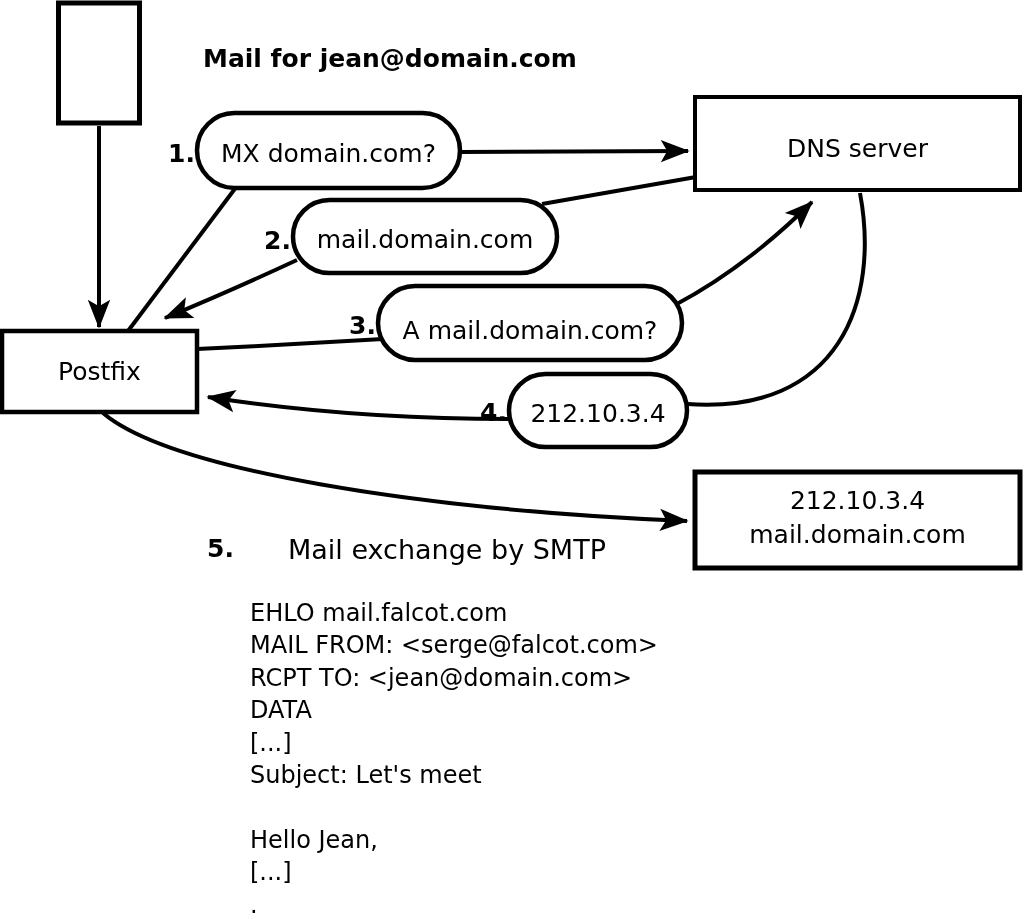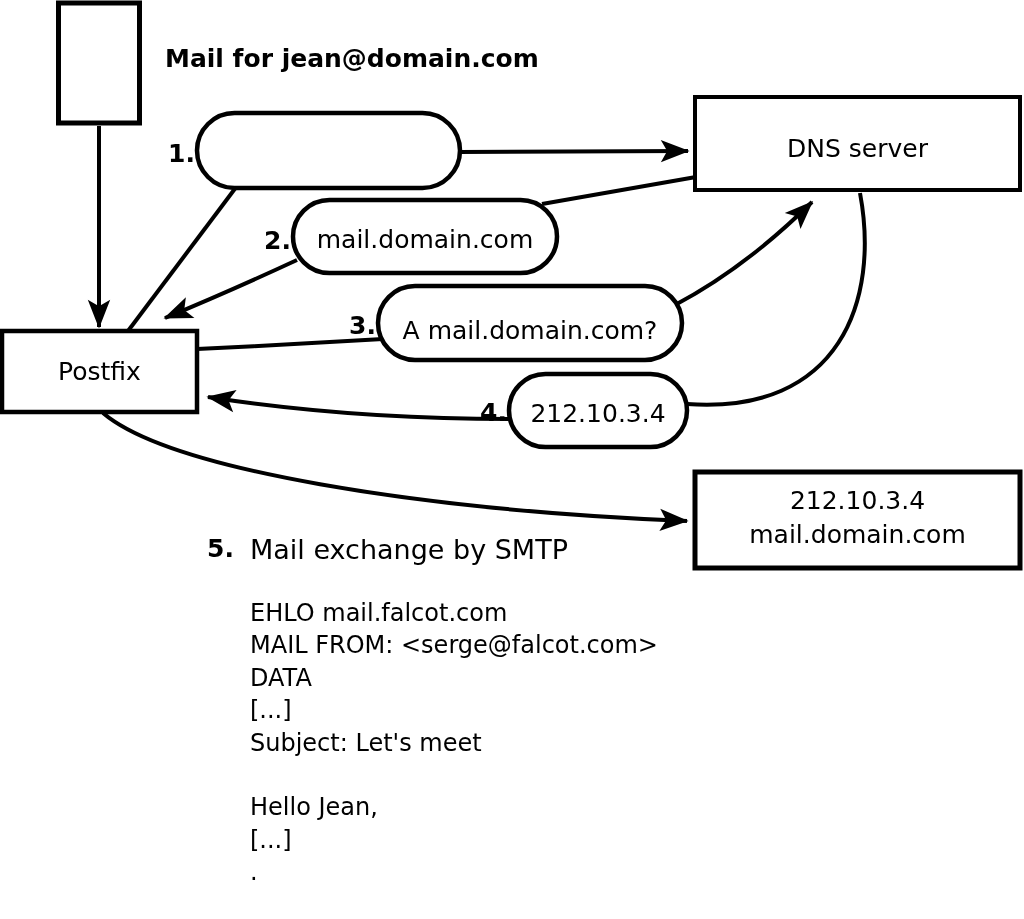--- a/index.html
+++ b/index.html
@@ -1,21 +1,21 @@
 <!DOCTYPE html>
 <html><head>
 <meta charset="utf-8">
 <style>
   html,body{margin:0;padding:0;background:#fff;}
   .stage{
     position:relative;width:1024px;height:919px;background:#fff;overflow:hidden;
     font-family:"DejaVu Sans","Liberation Sans",sans-serif;color:#000;
   }
   .stage svg{position:absolute;left:0;top:0;}
-  .t{position:absolute;white-space:pre;}
+  .t{position:absolute;white-space:pre;margin-left:38px;}
   .node-label{
     position:absolute;display:flex;align-items:center;justify-content:center;
     font-size:25px;text-align:center;
   }
   .step-num{
     position:absolute;width:60px;text-align:right;
     font-size:25px;font-weight:bold;
   }
   .title-label{font-size:25px;font-weight:bold;}
   .step5-text{font-size:27px;}
@@ -59,34 +59,36 @@
 
   <div class="t title-label" style="left:165px;top:44px;">Mail for jean@domain.com</div>
 
   <div class="node-label" style="left:2px;top:331px;width:195px;height:81px;padding-bottom:6px;">Postfix</div>
   <div class="node-label" style="left:695px;top:97px;width:325px;height:93px;padding-top:10px;box-sizing:border-box;">DNS server</div>
   <div class="server-label" style="left:695px;top:484px;width:325px;">
     <div>212.10.3.4</div>
     <div>mail.domain.com</div>
   </div>
 
+  <div class="node-label" style="left:197px;top:113px;width:263px;height:75px;padding-top:6px;box-sizing:border-box;">MX domain.com?</div>
   <div class="node-label" style="left:293px;top:200px;width:264px;height:73px;padding-top:6px;box-sizing:border-box;">mail.domain.com</div>
   <div class="node-label" style="left:378px;top:290px;width:304px;height:74px;padding-top:6px;box-sizing:border-box;">A mail.domain.com?</div>
   <div class="node-label" style="left:509px;top:374px;width:178px;height:73px;padding-top:6px;box-sizing:border-box;">212.10.3.4</div>
 
   <div class="step-num" style="left:135px;top:139px;">1.</div>
   <div class="step-num" style="left:231px;top:226px;">2.</div>
   <div class="step-num" style="left:316px;top:311px;">3.</div>
   <div class="step-num" style="left:447px;top:398px;">4.</div>
   <div class="step-num" style="left:207px;top:534px;width:30px;text-align:left;">5.</div>
   <div class="t step5-text" style="left:250px;top:534px;">Mail exchange by SMTP</div>
 
   <div class="smtp" style="left:250px;top:597px;">
     <div class="ln">EHLO mail.falcot.com</div>
     <div class="ln">MAIL FROM: &lt;serge@falcot.com&gt;</div>
+    <div class="ln">RCPT TO: &lt;jean@domain.com&gt;</div>
     <div class="ln">DATA</div>
     <div class="ln">[...]</div>
     <div class="ln">Subject: Let's meet</div>
     <div class="ln"></div>
     <div class="ln">Hello Jean,</div>
     <div class="ln">[...]</div>
     <div class="ln">.</div>
   </div>
 
 </div>

